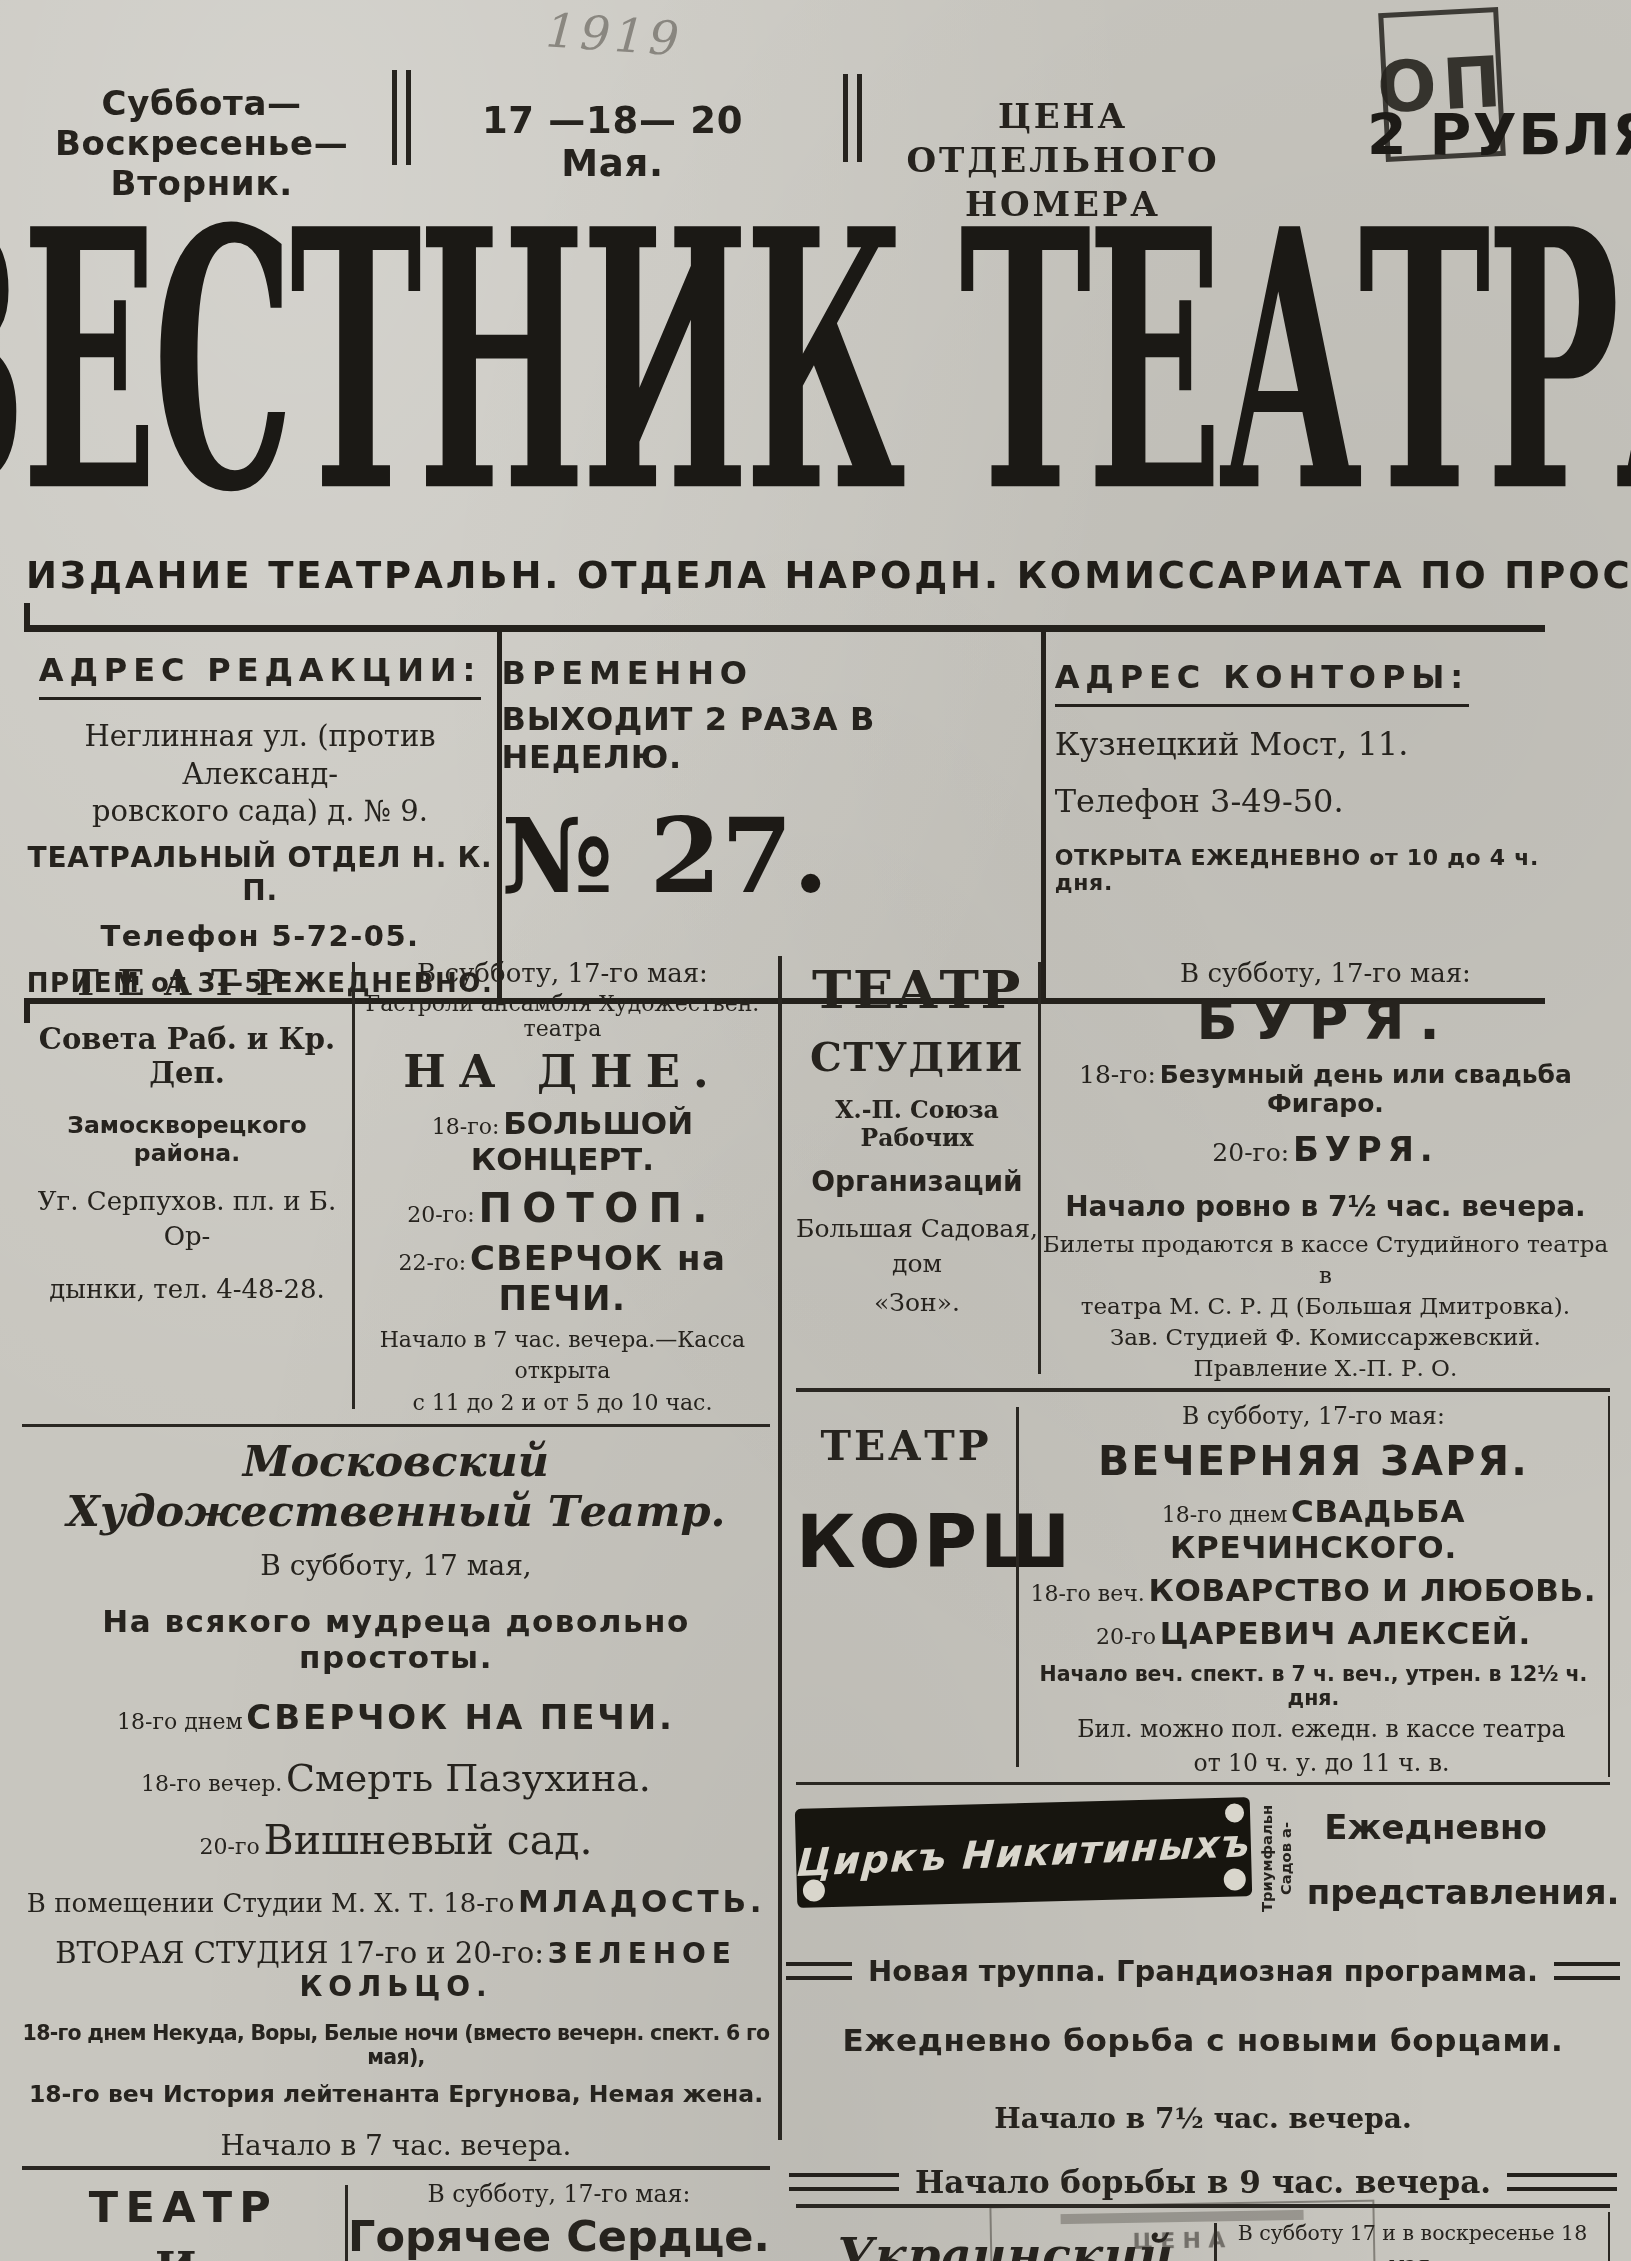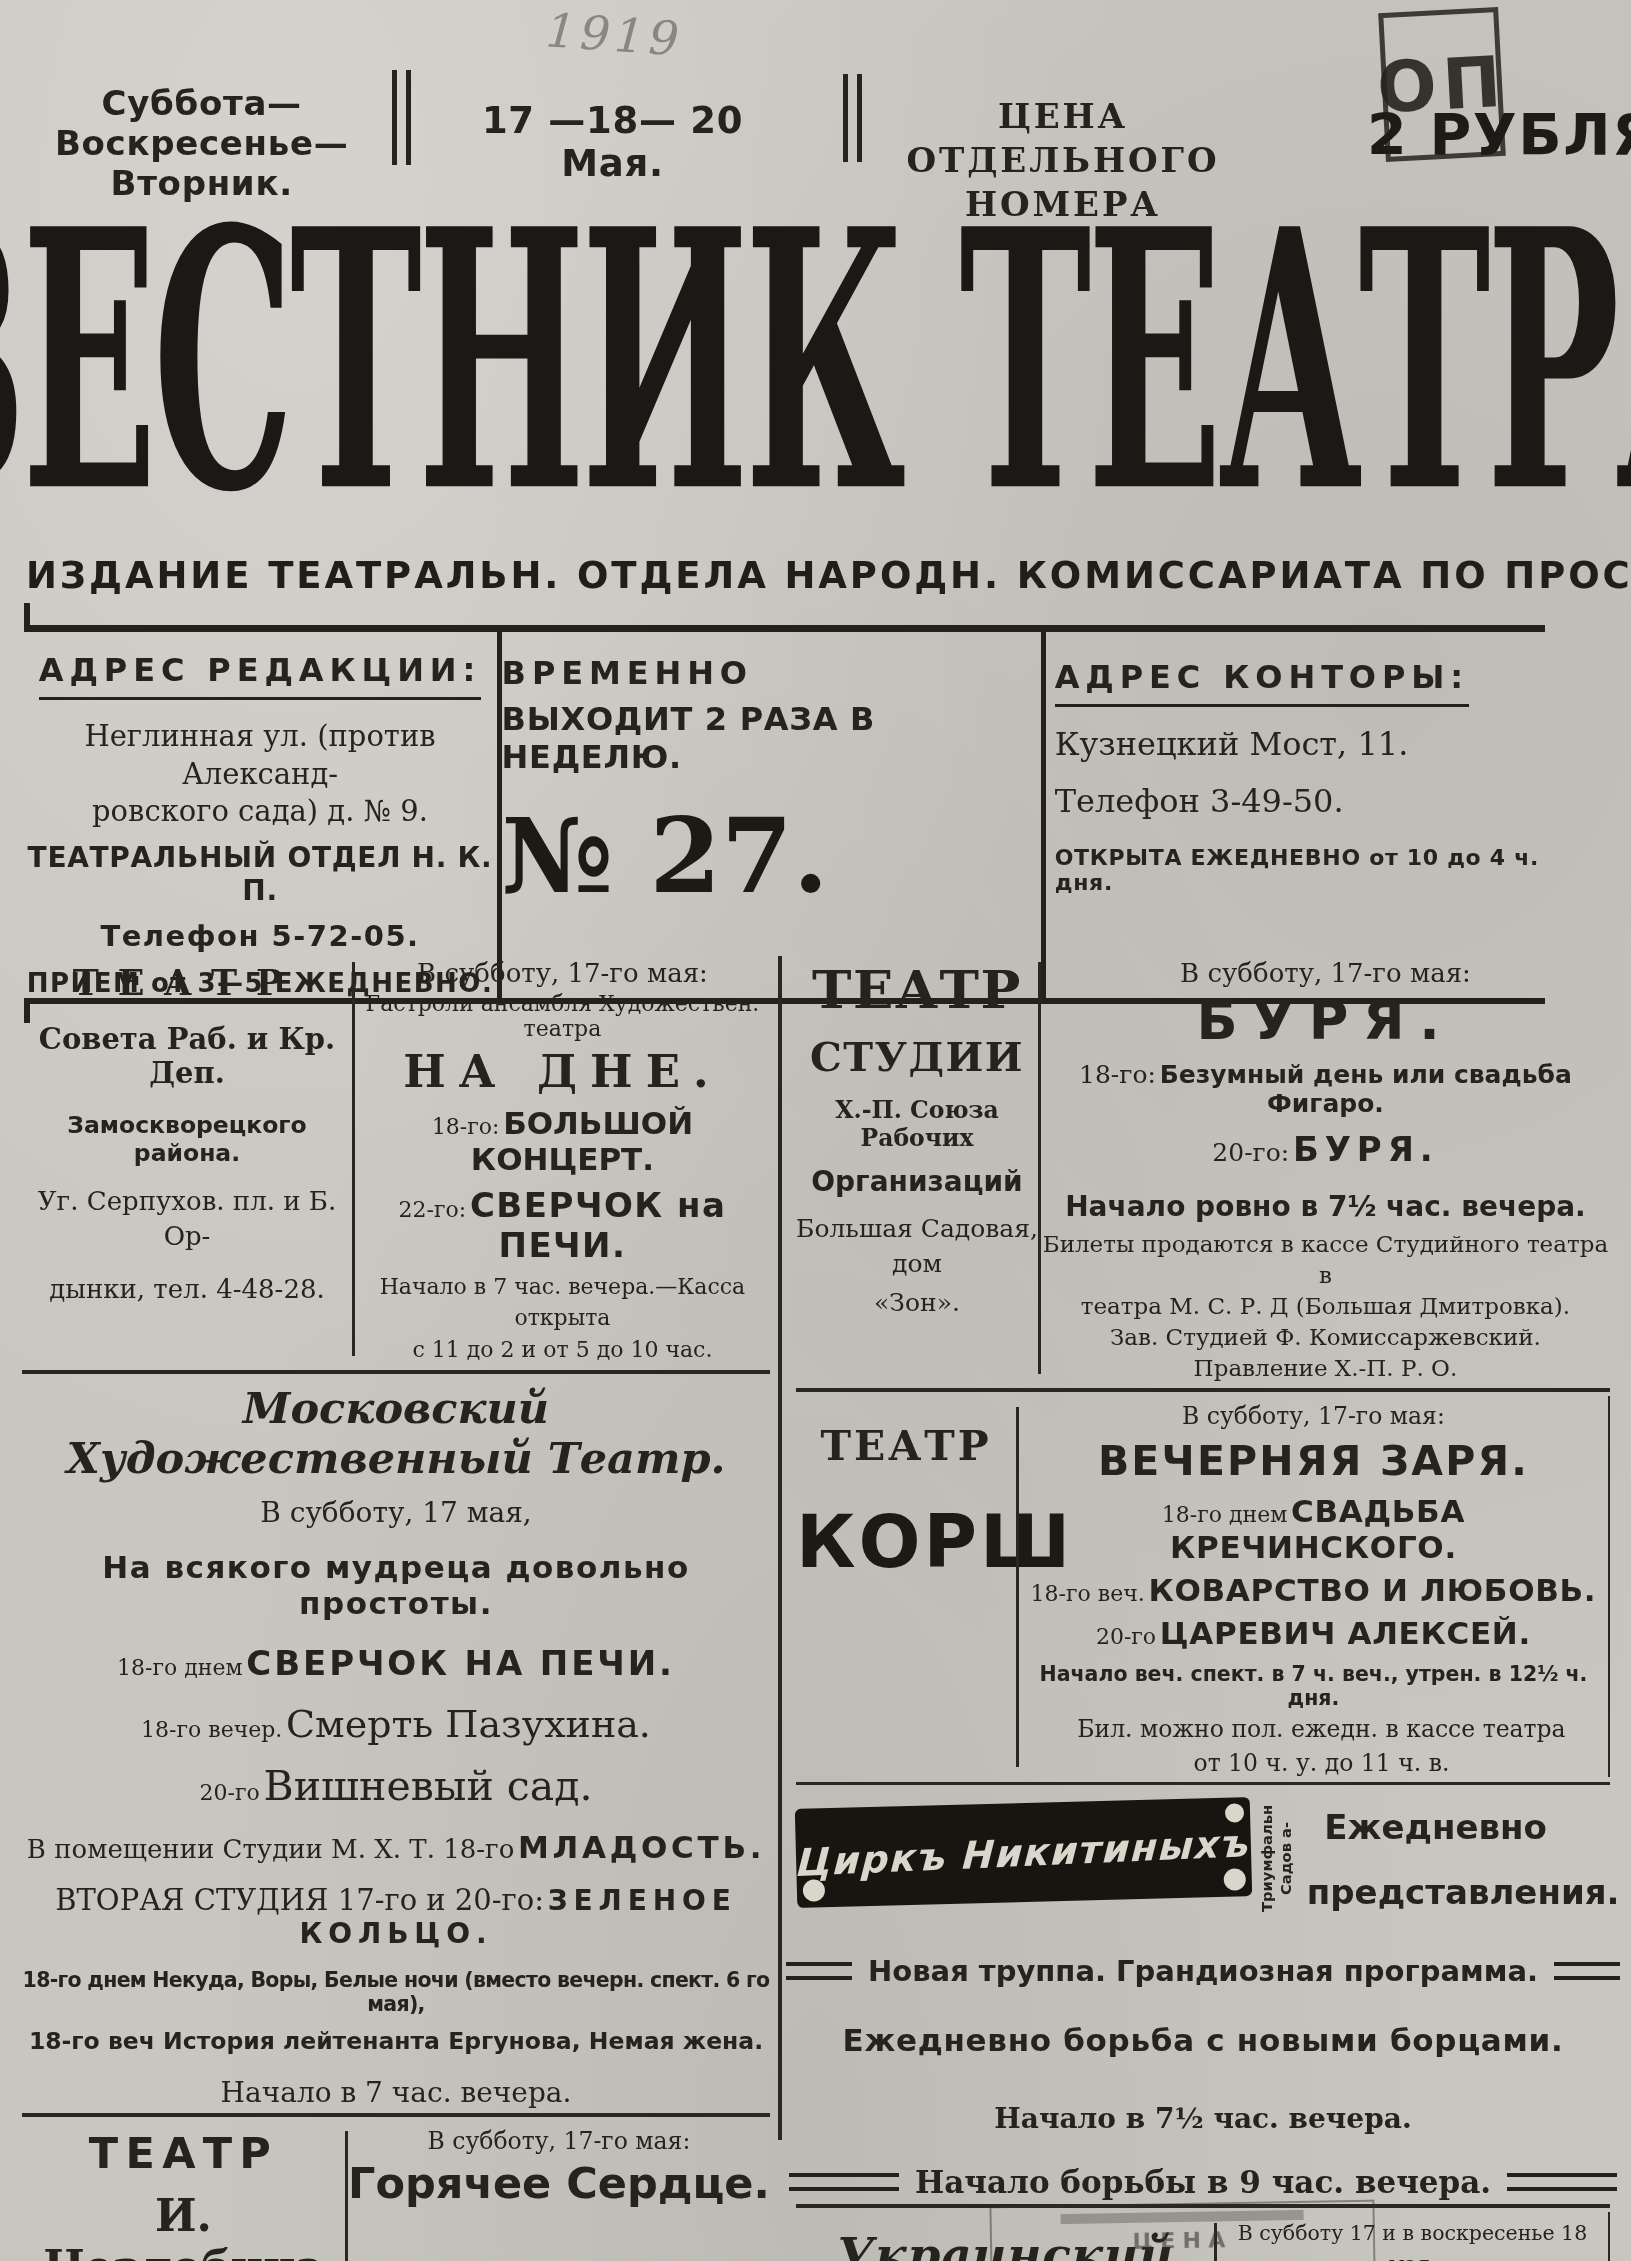--- a/index.html
+++ b/index.html
@@ -248,20 +248,21 @@
           <div class="l1-n2">Замоскворецкого района.</div>
           <div class="l1-n34">Уг. Серпухов. пл. и Б. Ор-</div>
           <div class="l1-n34">дынки, тел. 4-48-28.</div>
         </div>
         <div class="vr"></div>
         <div class="cell det">
           <div class="dateline">В субботу, 17-го мая:</div>
           <div class="l1-sub">Гастроли ансамбля Художествен. театра</div>
           <div class="l1-t1">НА ДНЕ.</div>
           <div class="pline"><span class="pref">18-го:</span> <span class="l1-t2">БОЛЬШОЙ КОНЦЕРТ.</span></div>
+          <div class="pline"><span class="pref">20-го:</span> <span class="l1-t3">ПОТОП.</span></div>
           <div class="pline"><span class="pref">22-го:</span> <span class="l1-t4">СВЕРЧОК на ПЕЧИ.</span></div>
           <div class="l1-note">Начало в 7 час. вечера.—Касса открыта</div>
           <div class="l1-note" style="margin-top:1.5px">с 11 до 2 и от 5 до 10 час.</div>
         </div>
       </div>
       <div class="hr"></div>
 
       <div class="row l2">
         <div class="mxt-title">Московский Художественный Театр.</div>
         <div class="mxt-date">В субботу, 17 мая,</div>

